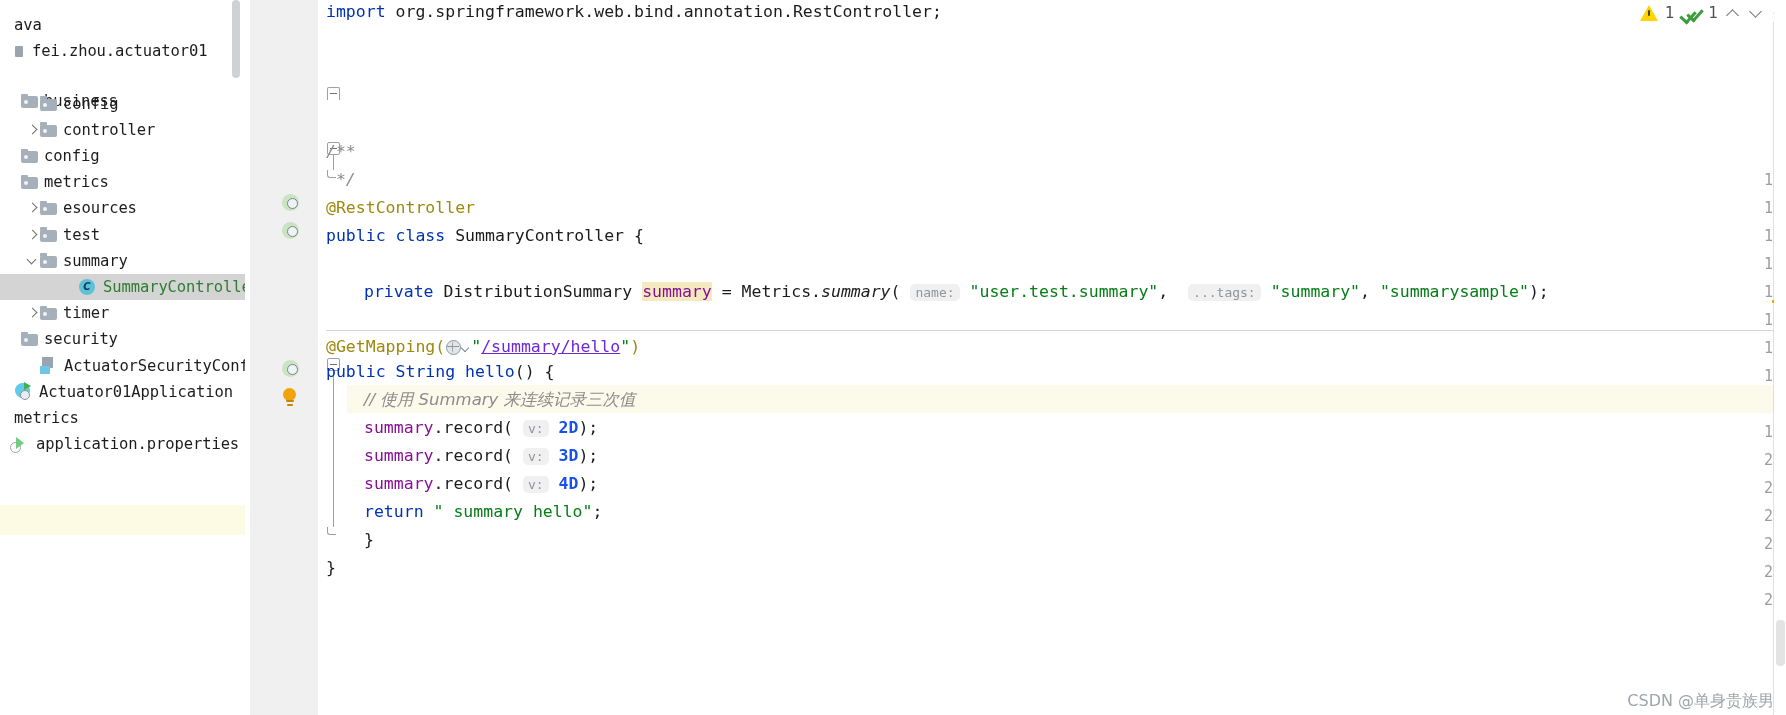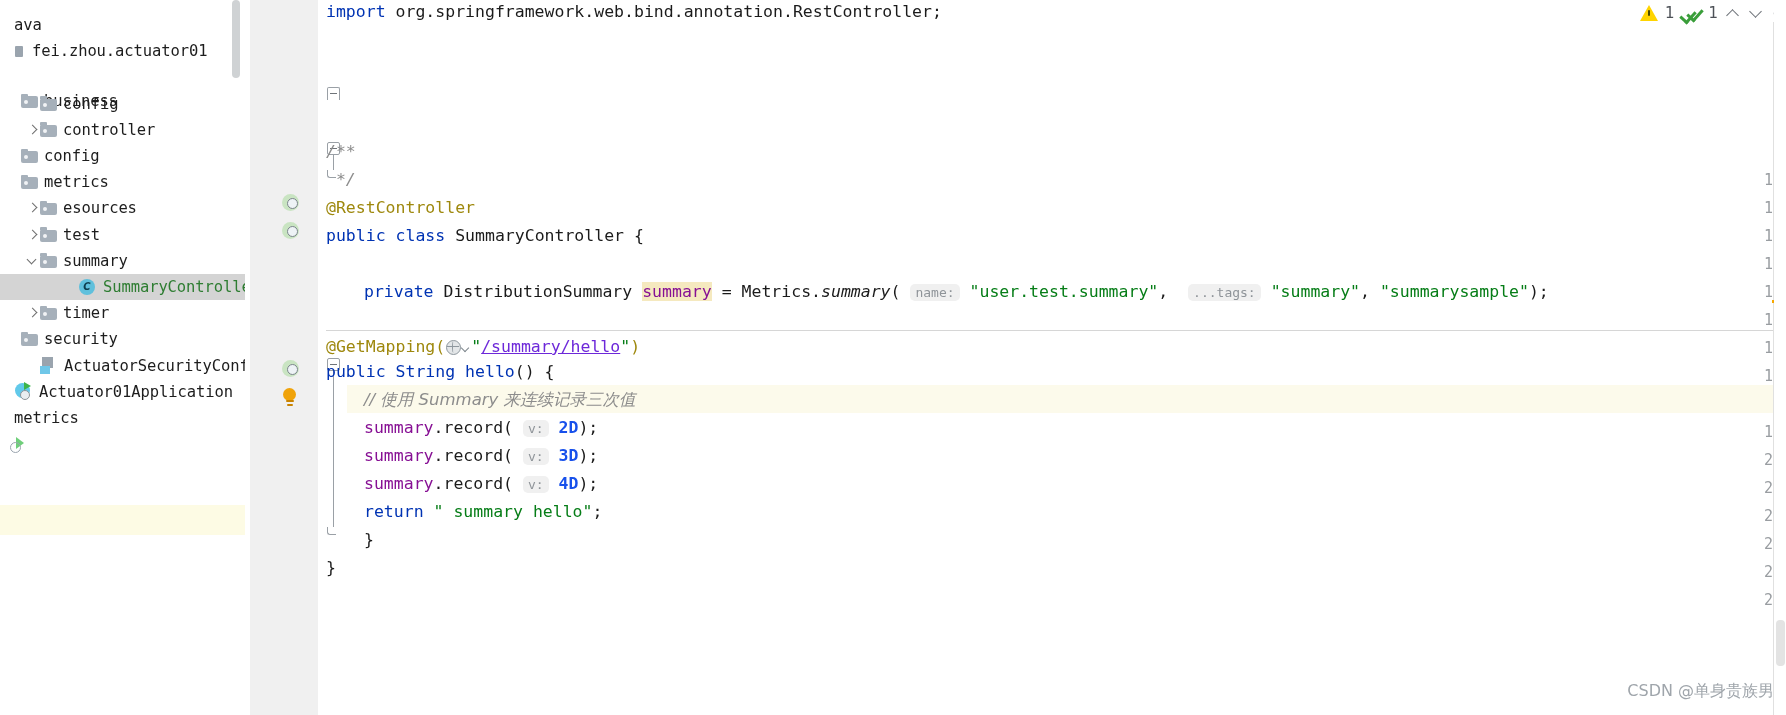--- a/index.html
+++ b/index.html
@@ -191,21 +191,21 @@
     border-right:1.8px solid #6b7076;border-bottom:1.8px solid #6b7076;transform:rotate(45deg);}
 
   
   .rail{position:absolute;right:12px;top:22px;width:1px;height:693px;background:#e0e0e0;}
   .rail-mark{position:absolute;right:0px;width:14px;height:3px;}
   .right-gut{position:absolute;right:0;top:0;width:12px;height:715px;background:#fff;}
   .right-thumb{position:absolute;right:1px;top:620px;width:9px;height:46px;background:#e3e3e3;border-radius:4px;}
 
   
   .wm{
-    position:absolute;right:12px;bottom:13px;
+    position:absolute;right:12px;bottom:3px;
     font-family:"DejaVu Sans","Liberation Sans",sans-serif;
     font-size:16px;color:#9fa5ab;white-space:nowrap;margin-left:24px;
   }
 </style>
 </head>
 <body>
 
 <div class="ide">
 
   <div class="sidebar">
@@ -317,20 +317,21 @@
         <div class="tree-row" style="position: absolute; left: 0px; right: 0px; top: 405px;">
           <span class="tw"></span>
           <span class="tlabel">metrics</span>
         </div>
         <div class="tree-row" style="position: absolute; left: 0px; right: 0px; top: 431.2px;">
           <span class="tw"></span>
           <span class="ico ic-prop">
             <i></i>
             <b></b>
           </span>
+          <span class="tlabel">application.properties</span>
         </div>
       </div>
     <div class="sb-scroll"></div>
   </div>
 
   <div class="editor">
     <div class="gutter-annot"></div>
     <div class="editor-left-strip"></div>
     <div class="fold-line"></div>
     <div class="fold-col"></div>

